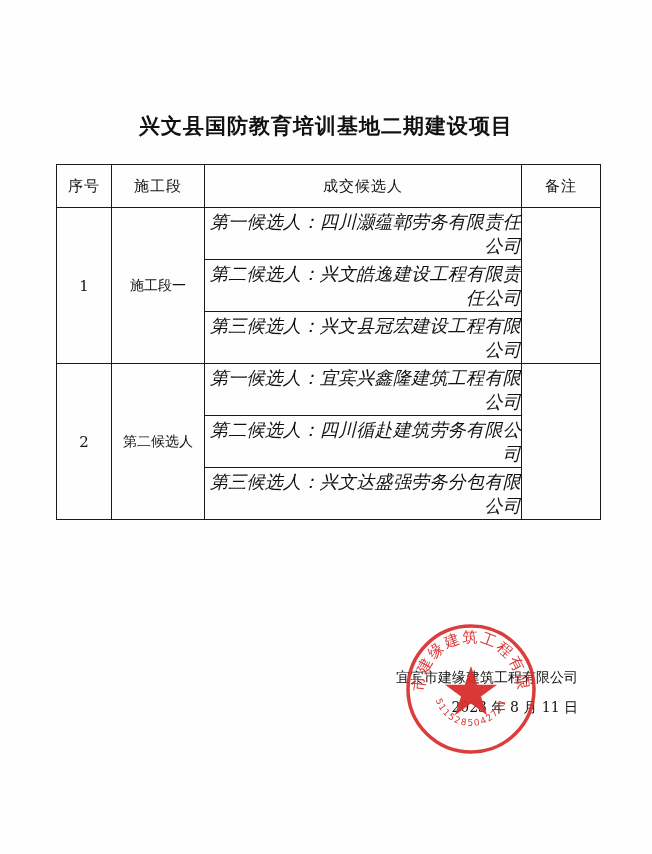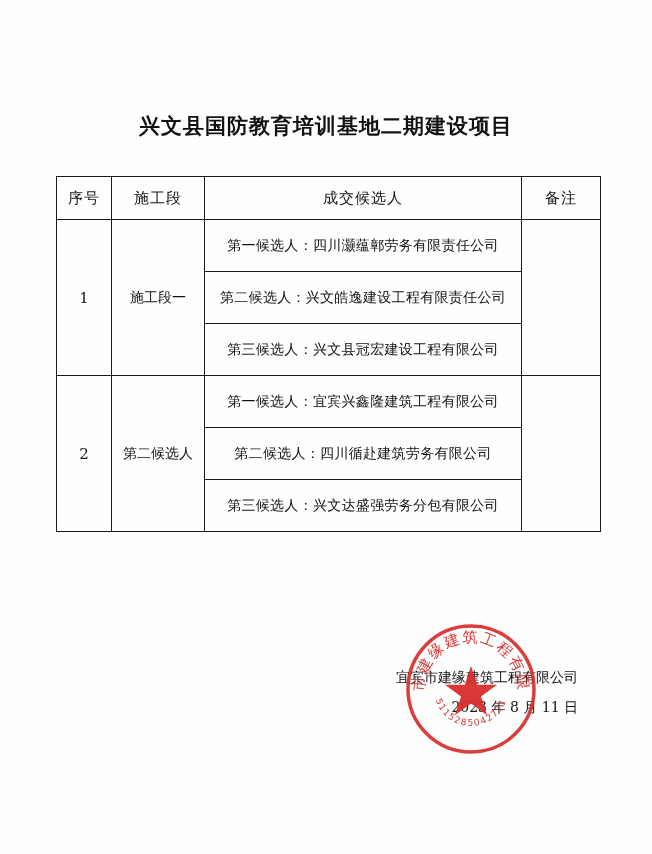--- a/index.html
+++ b/index.html
@@ -32,21 +32,21 @@
     font-family: "DejaVu Serif", "Liberation Serif", serif;
     font-weight: bold;
     font-size: 21px;
     letter-spacing: 1px;
     line-height: 40px;
     color: #111;
   }
 
   
   .table-wrap {
-    margin: 30px auto 0 auto;
+    margin: 18px auto 0 auto;
     width: 540px;
   }
   table.main {
     border-collapse: collapse;
     width: 100%;
     table-layout: fixed;
   }
   table.main td, table.main th {
     border: 1px solid #1a1a1a;
     padding: 0;
@@ -69,24 +69,25 @@
   .cell-center {
     text-align: center;
     font-family: "DejaVu Serif", "Liberation Serif", serif;
     font-size: 14px;
     color: #111;
   }
   .cand-cell {
     height: 51px;
     padding: 0 0 0 10px;
     font-family: "DejaVu Serif", "Liberation Serif", serif;
-    font-size: 14px;
+    font-size: 18px;
     color: #111;
     letter-spacing: 0.3px;
-    text-align: center;
+    text-align: right;
+    font-style: italic;
   }
   .no-cell {
     font-size: 15px;
   }
 
   
   .sign-area {
     position: absolute;
     left: 0;
     top: 600px;

